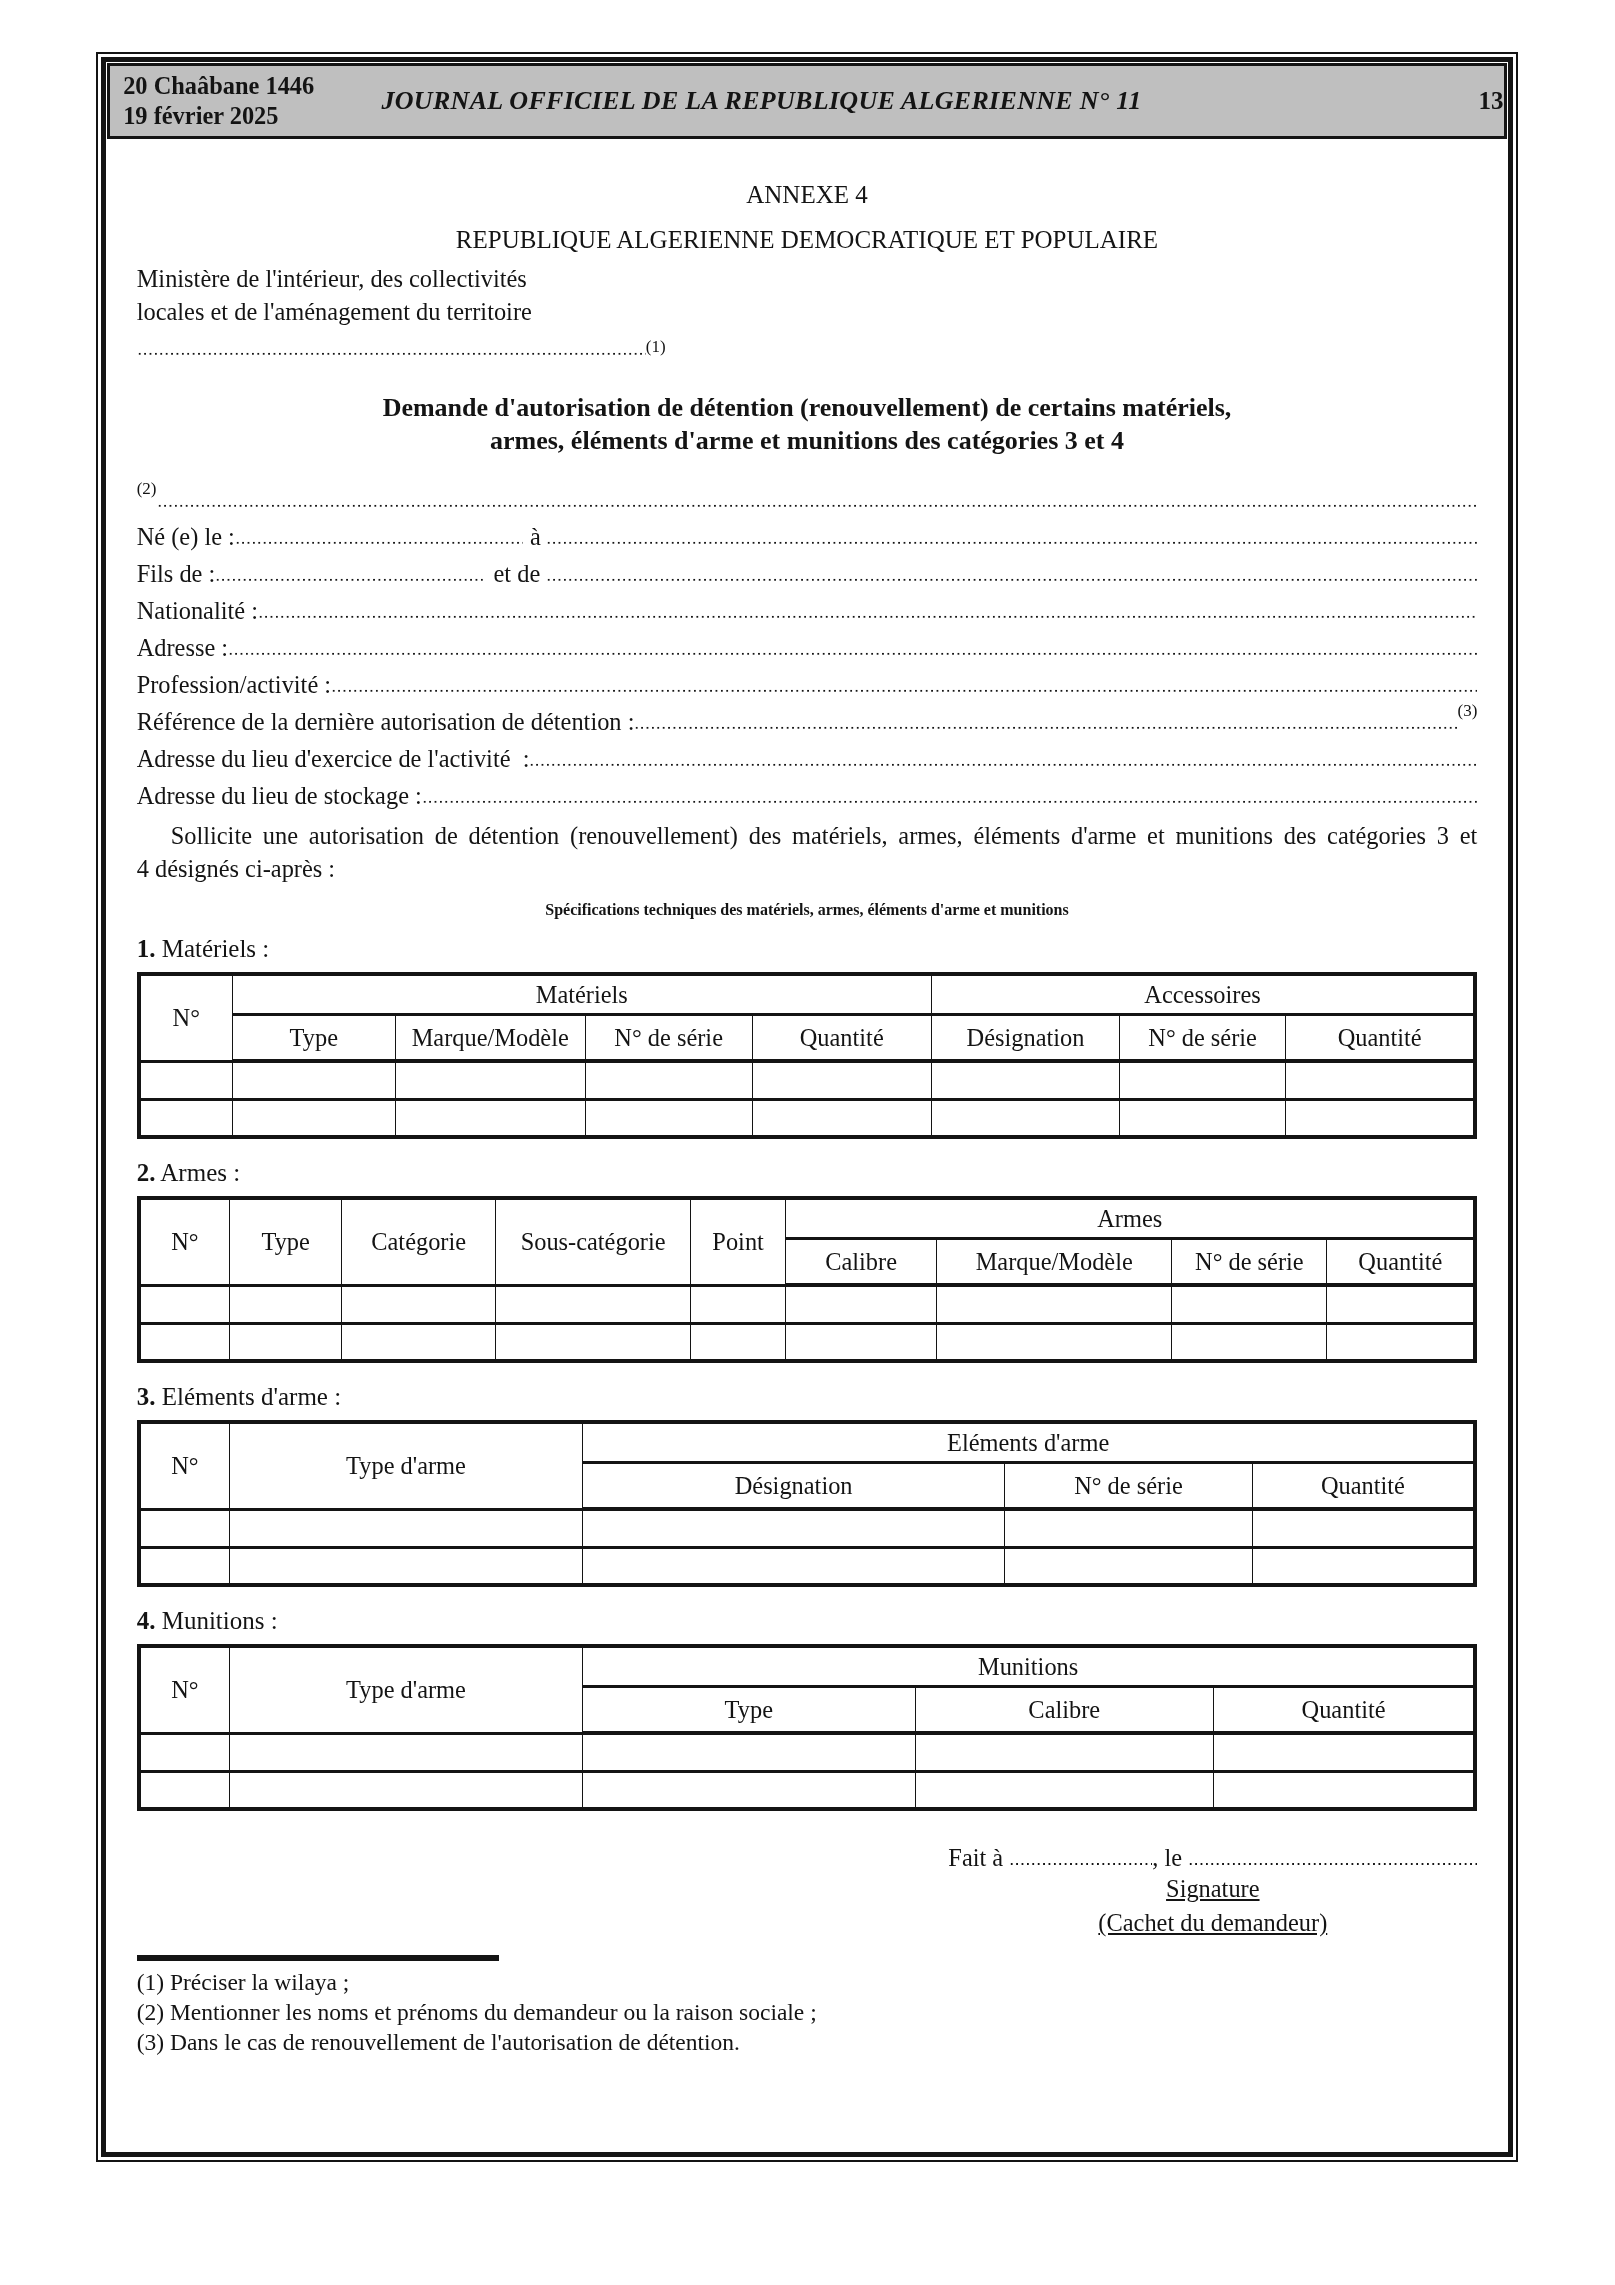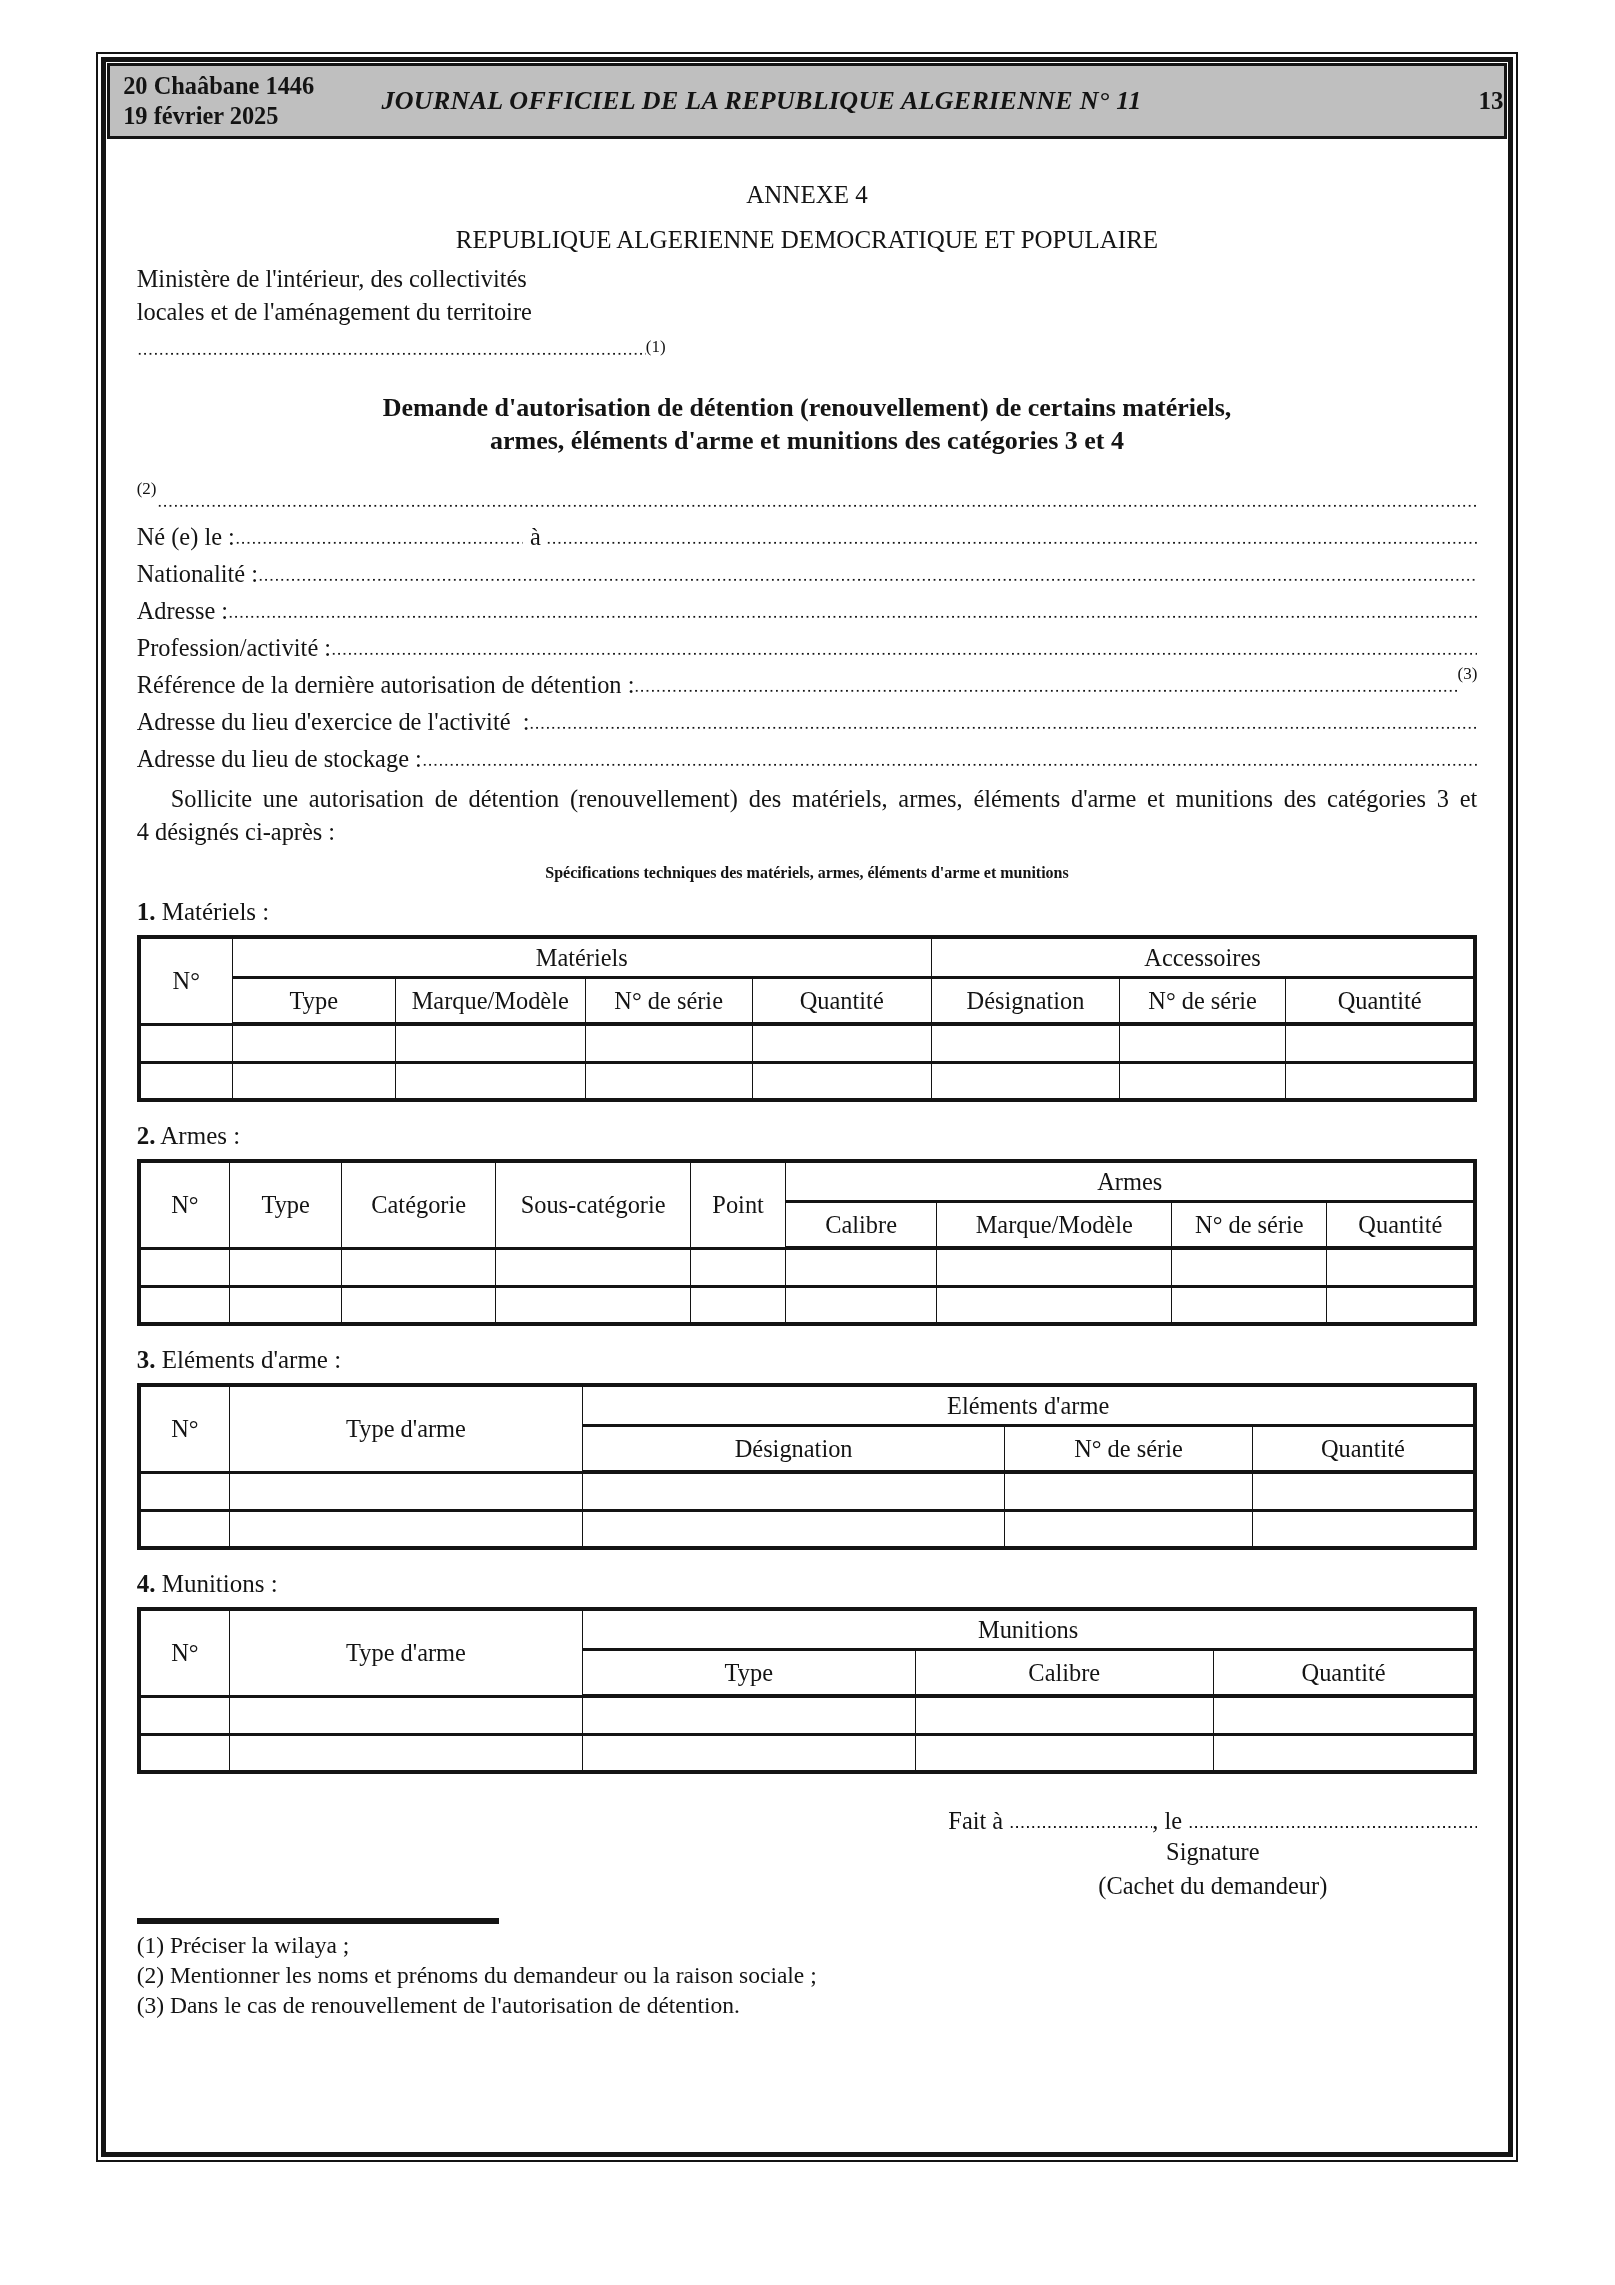--- a/index.html
+++ b/index.html
@@ -65,21 +65,21 @@
   tr.group  { height:40px; }
   tr.subhdr { height:47px; }
   tr.datarow { height:38px; }
   tr.group td { border-bottom-width:3.6px; }
   tr.subhdr td { border-bottom-width:4.5px; }
   tr.datarow td { border-bottom-width:3.6px; }
 
   .sign-block { margin-top:27px; width:529px; margin-left:auto; font-size:24.4px; }
   .sign-row { display:flex; align-items:flex-end; height:34px; }
   .sign-row .lbl { white-space:pre; line-height:28px; }
-  .sign-center { text-align:center; line-height:34px; }
+  .sign-center { text-align:center; line-height:34px;text-decoration:underline; }
 
   .foot-rule { margin-top:14.5px; width:362px; height:6.3px; background:#141414; }
   .footnotes { margin-top:5.4px; font-size:23.5px; line-height:30px; }
 </style>
 </head>
 <body>
 
 <div class="page">
   <div class="frame">
     <div class="frame-inner">
@@ -119,20 +119,26 @@
             <span class="dots"></span>
           </div>
 
           <div class="frow">
             <span class="lbl">Né (e) le :</span>
             <span class="dots dots-fixed" style="width:288px"></span>
             <span class="lbl mid">à</span>
             <span class="dots"></span>
           </div>
 
+          <div class="frow">
+            <span class="lbl">Fils de :</span>
+            <span class="dots dots-fixed" style="width:271px"></span>
+            <span class="lbl mid">et de</span>
+            <span class="dots"></span>
+          </div>
 
           <div class="frow">
             <span class="lbl">Nationalité :</span>
             <span class="dots"></span>
           </div>
 
           <div class="frow">
             <span class="lbl">Adresse :</span>
             <span class="dots"></span>
           </div>

